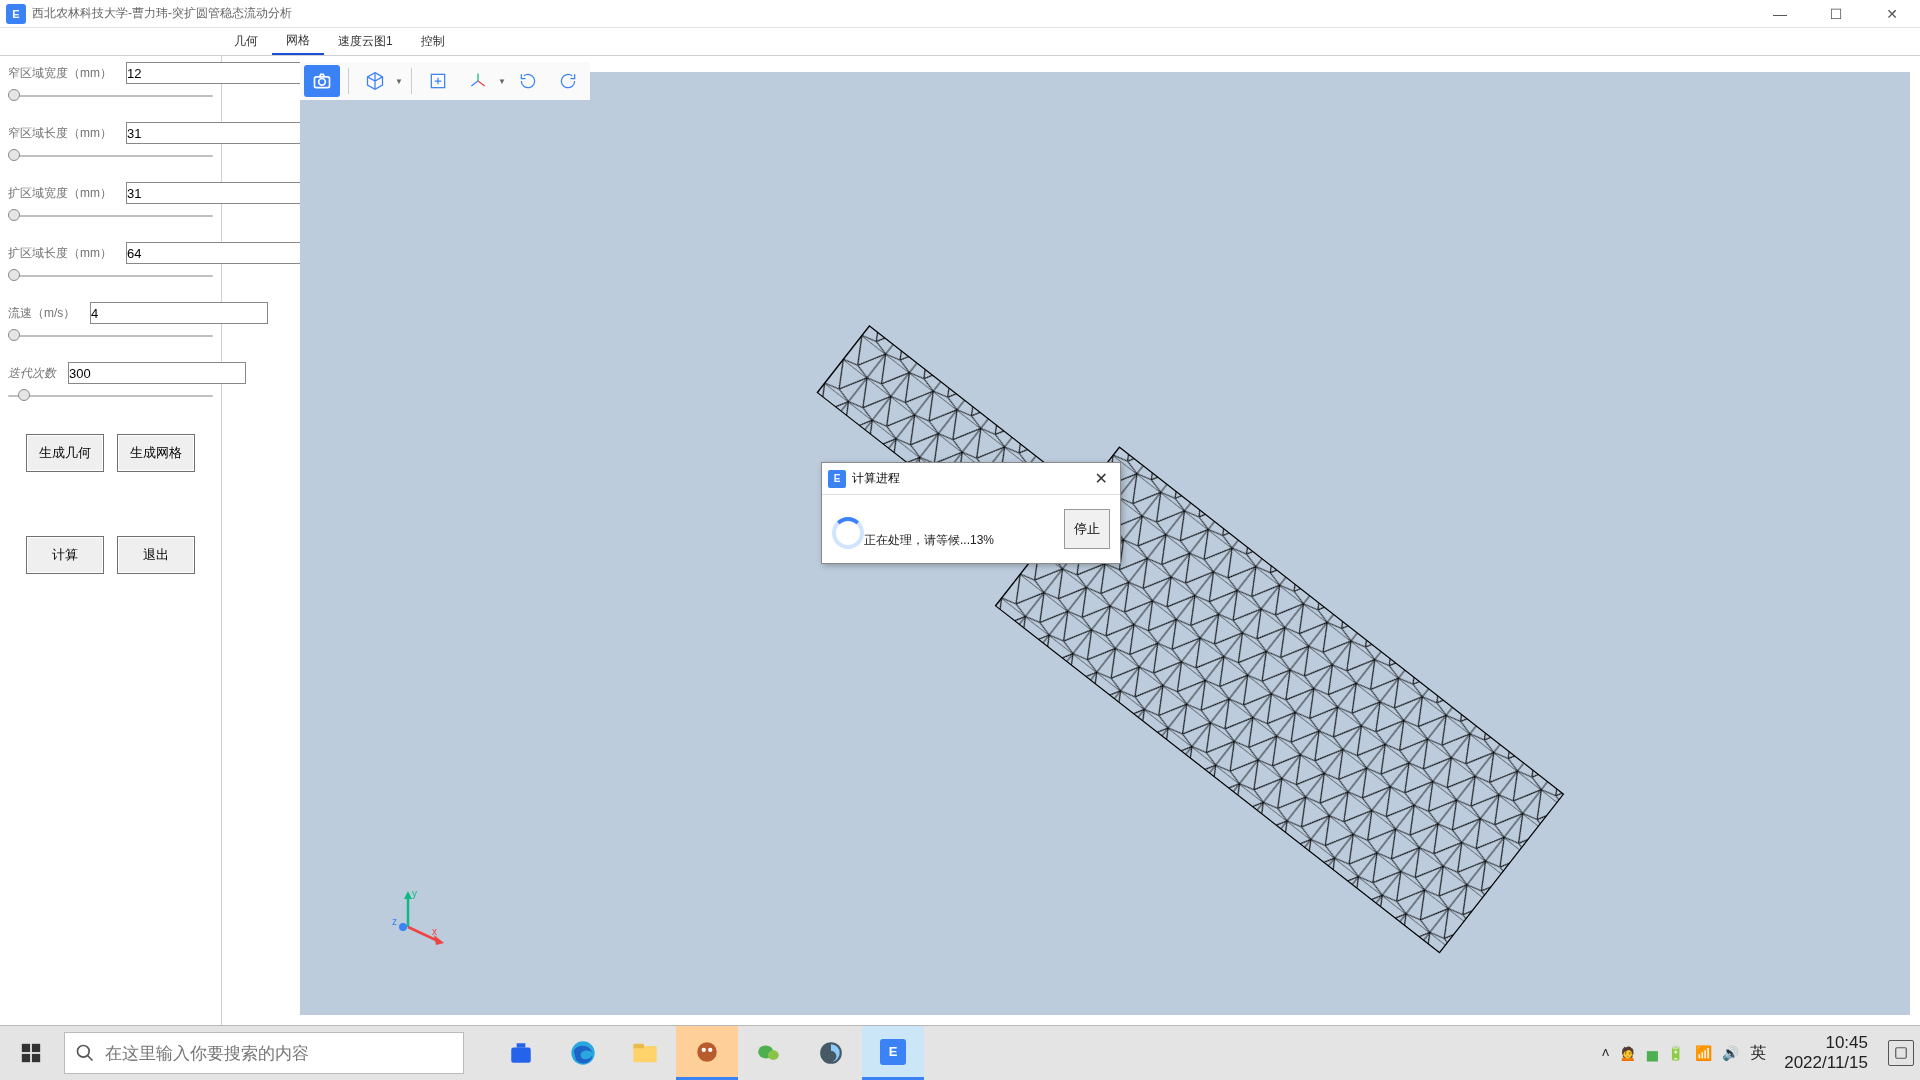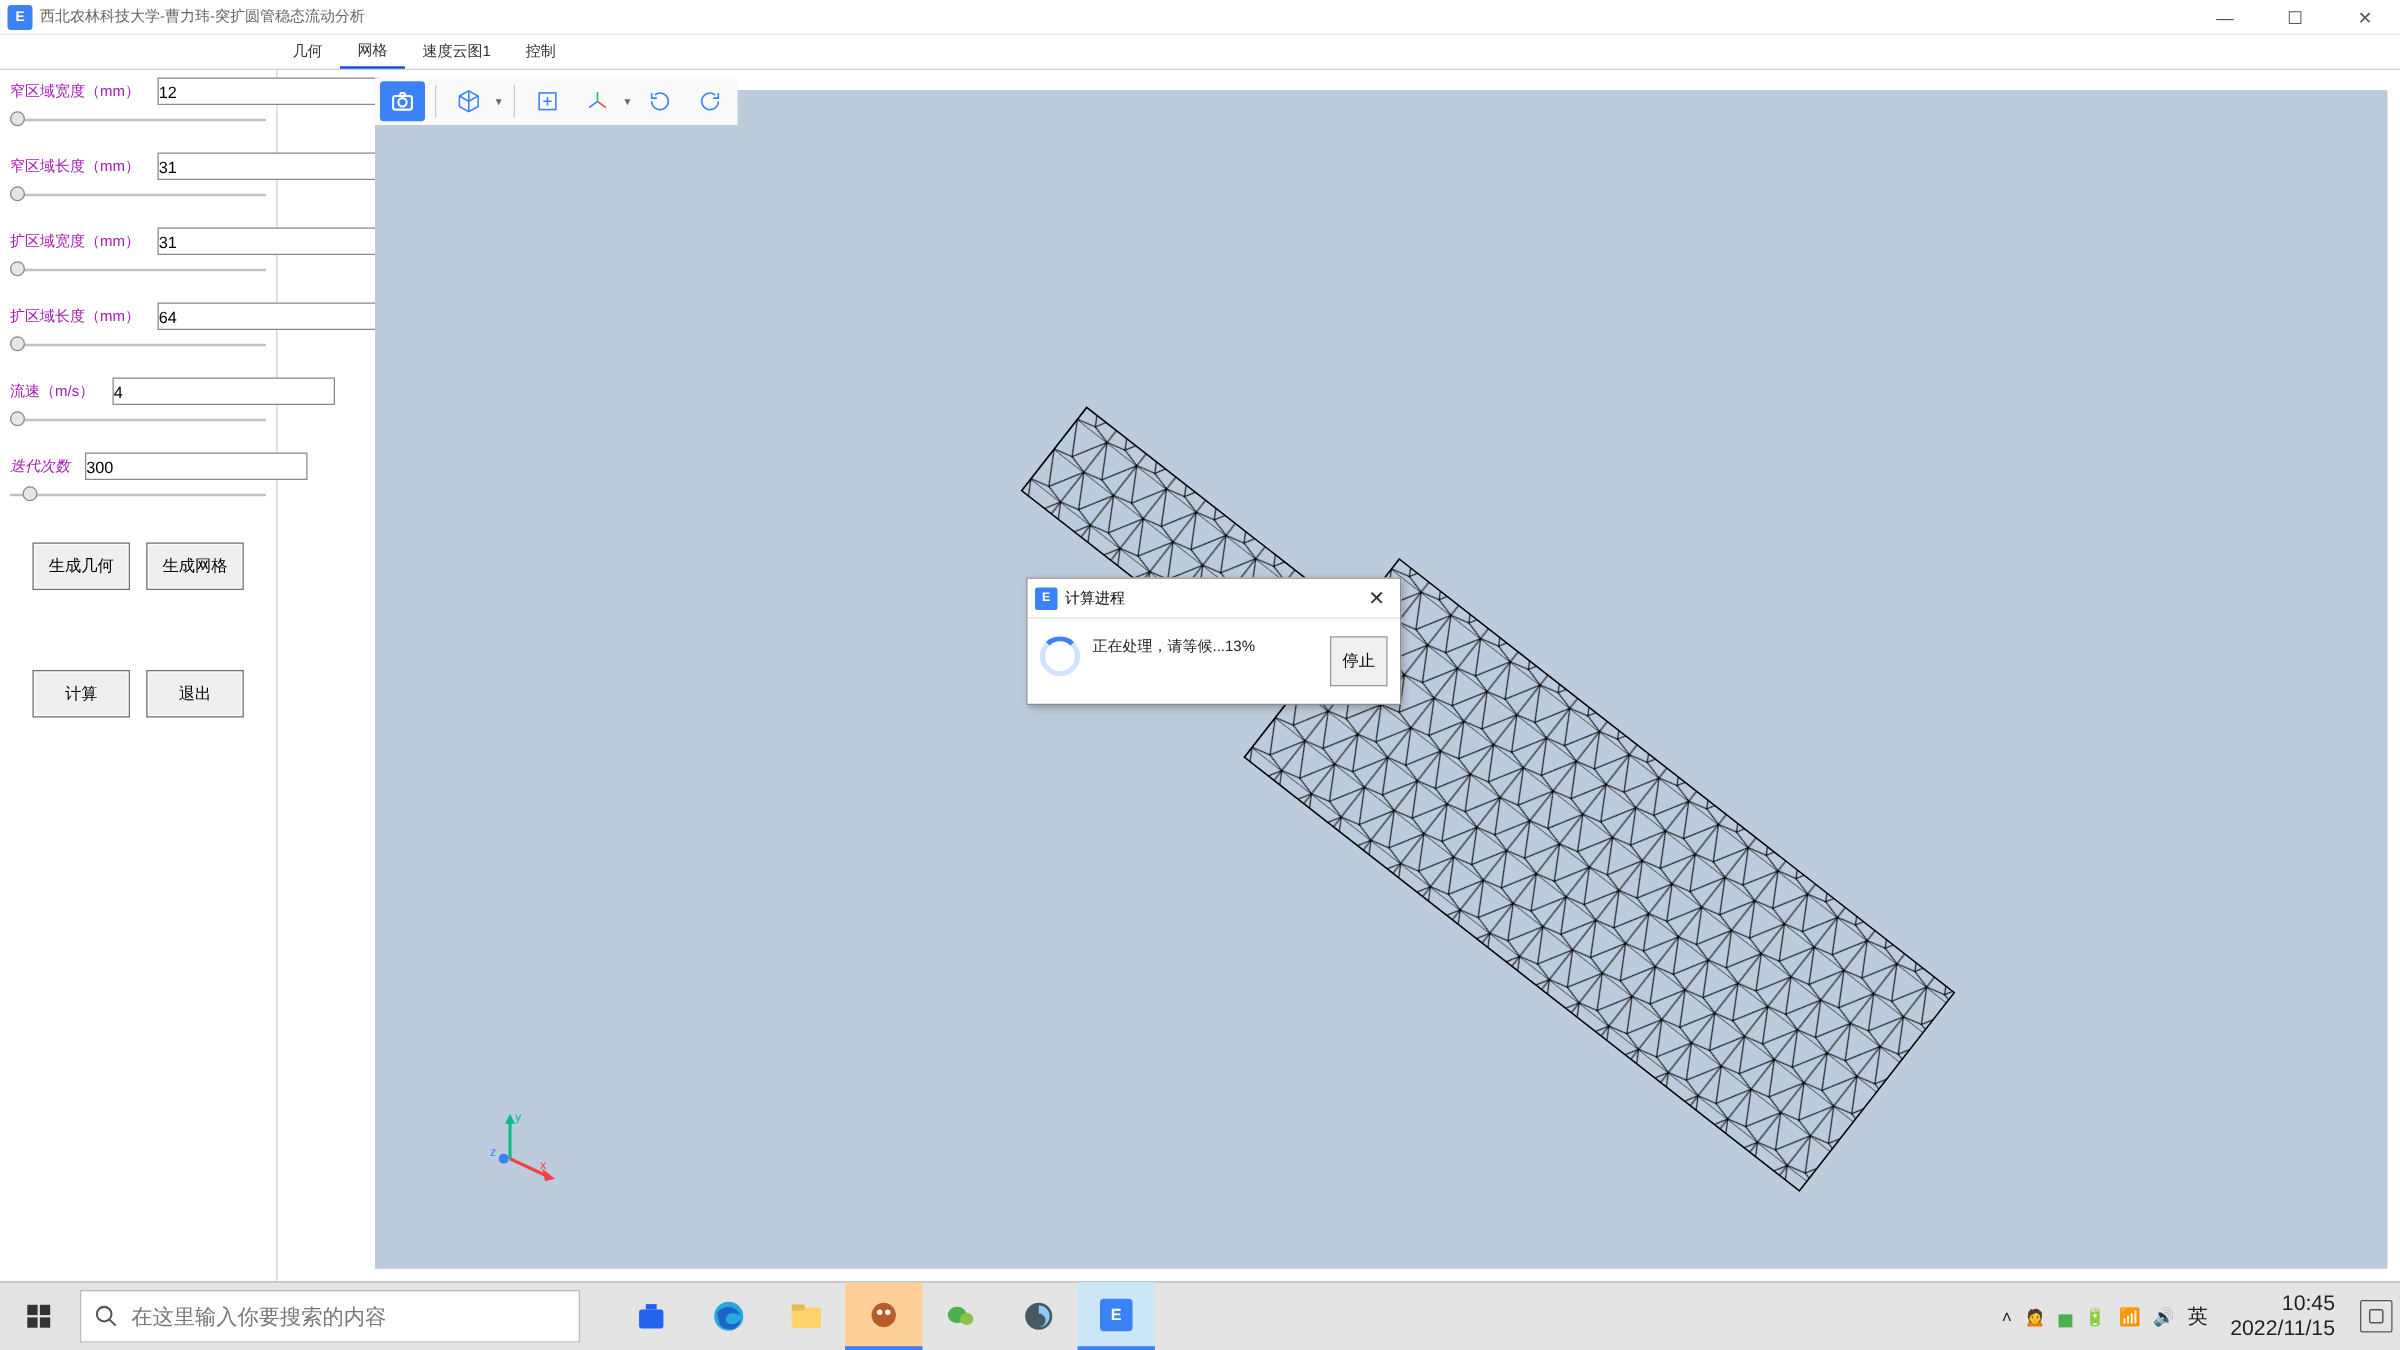--- a/index.html
+++ b/index.html
@@ -16,21 +16,21 @@
   
   .menubar { display:flex; align-items:center; height:28px; padding-left:220px; border-bottom:1px solid #d0d0d0; background:#fff; }
   .menubar .tab { padding:0 14px; height:100%; display:flex; align-items:center; color:#333; font-size:12px; }
   .menubar .tab.active { border-bottom:2px solid #1d4ed8; }
 
   
   .main { position:absolute; top:56px; left:0; right:0; bottom:55px; display:flex; }
   .sidebar { width:222px; background:#fff; border-right:1px solid #d0d0d0; padding:6px 8px 0 8px; display:flex; flex-direction:column; gap:4px; }
   .param-row { display:flex; align-items:center; margin-top:18px; }
   .param-row:first-child { margin-top:0; }
-  .param-label { flex:0 0 118px; color:#a21caf; font-size:12px; }
+  .param-label { flex:0 0 118px; color:#737373; font-size:12px; }
   .param-label.narrow { flex:0 0 60px;font-style:italic; }
   .param-input { flex:1; height:22px; border:1px solid #888; padding:0 0; font-size:13px; background:#fff; }
   .slider-track { position:relative; height:8px; margin-top:4px; }
   .slider-line { position:absolute; left:0; right:0; top:3px; height:2px; background:#c0c0c0; border-radius:1px; }
   .slider-thumb { position:absolute; width:12px; height:12px; background:#e6e6e6; border:1px solid #8a8a8a; border-radius:50%; top:-3px; }
 
   .btn-row { display:flex; justify-content:space-between; margin-top:30px; padding:0 18px; }
   .side-btn { width:78px; height:38px; border:1px solid #707070; background:#efefef; font-size:13px; display:flex; align-items:center; justify-content:center; box-shadow:inset 0 0 0 1px #fff; cursor:default; }
 
   
@@ -44,21 +44,21 @@
 
   
   .triad { position:absolute; left:90px; bottom:70px; width:60px; height:60px; }
 
   
   .dialog { position:absolute; left:821px; top:462px; width:300px; background:#fff; border:1px solid #8a8a8a; box-shadow:2px 2px 6px rgba(0,0,0,0.25); }
   .dialog-header { display:flex; align-items:center; height:32px; padding:0 6px; border-bottom:1px solid #e0e0e0; }
   .dialog-header .app-icon { width:18px; height:18px; background:#3b82f6; border-radius:2px; display:flex; align-items:center; justify-content:center; margin-right:6px;}
   .dialog-header .app-icon span{color:#fff; font-size:10px; font-weight:bold;}
   .dialog-header .dlg-close { margin-left:auto; font-size:16px; color:#333; padding:0 6px; }
-  .dialog-body { display:flex; align-items:flex-start; padding:14px 10px; gap:10px; }
+  .dialog-body { display:flex; align-items:flex-end; padding:14px 10px; }
   .spinner { width:32px; height:32px; border:4px solid #d0e4ff; border-top-color:#3b82f6; border-radius:50%; }
   .dlg-msg { flex:1; font-size:12px; color:#222; }
   .dlg-btn { width:46px; height:40px; border:1px solid #999; background:#f0f0f0; font-size:13px; display:flex; align-items:center; justify-content:center; }
 
   
   .taskbar { position:absolute; left:0; right:0; bottom:0; height:55px; background:#e4e4e4; border-top:1px solid #b8b8b8; display:flex; align-items:center; }
   .start-btn { width:62px; height:100%; display:flex; align-items:center; justify-content:center; font-size:18px; }
   .searchbox { width:400px; height:42px; margin-left:2px; background:#fff; border:1px solid #bbb; display:flex; align-items:center; padding:0 10px; color:#777; gap:10px; font-size:17px;}
   .searchbox svg{width:20px;height:20px;}
   .task-icons { display:flex; align-items:center; height:100%; margin-left:26px; gap:0; }

